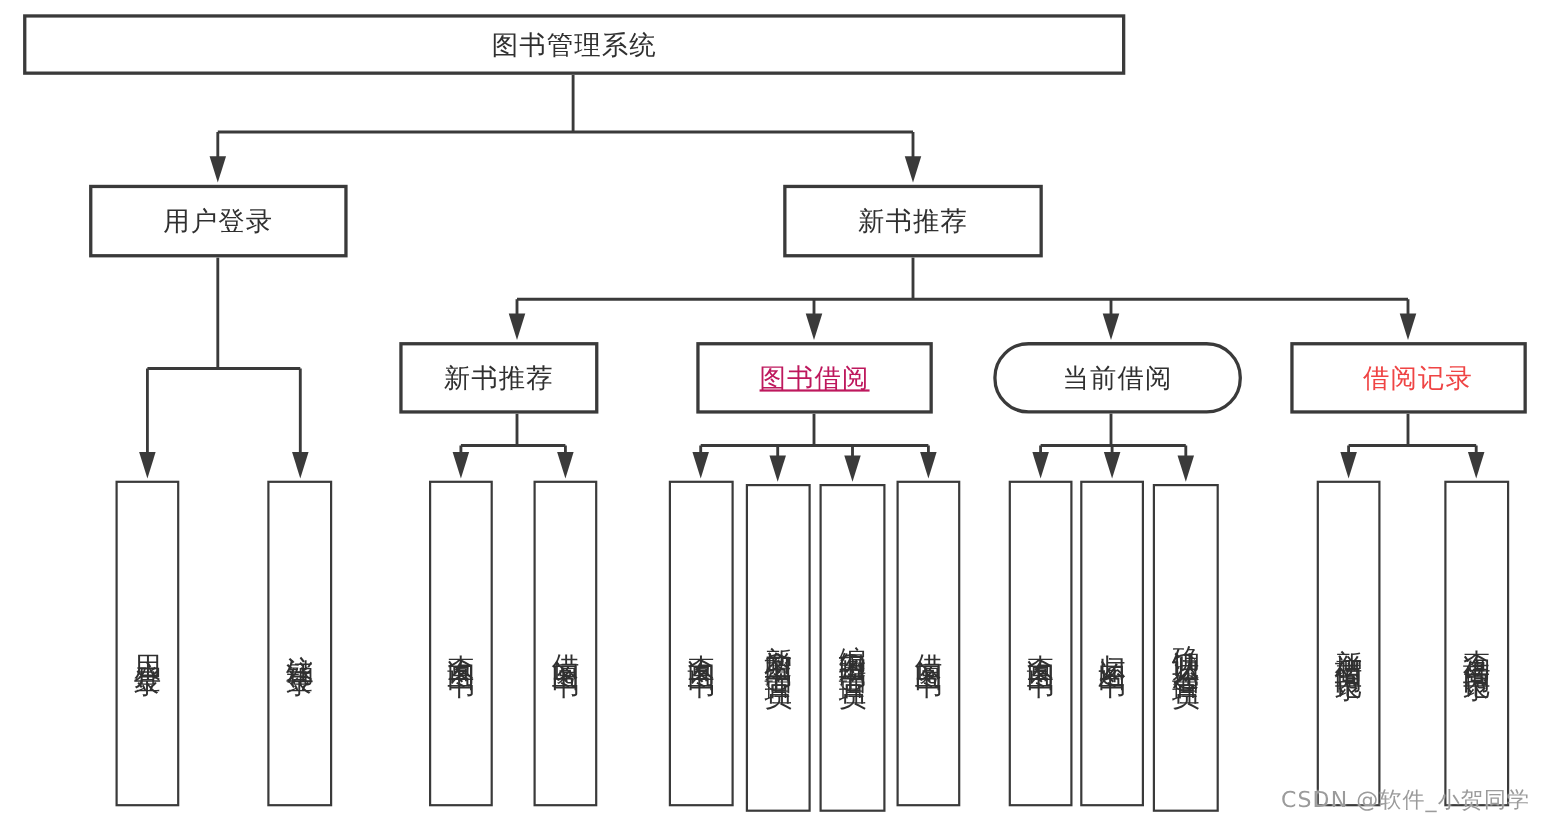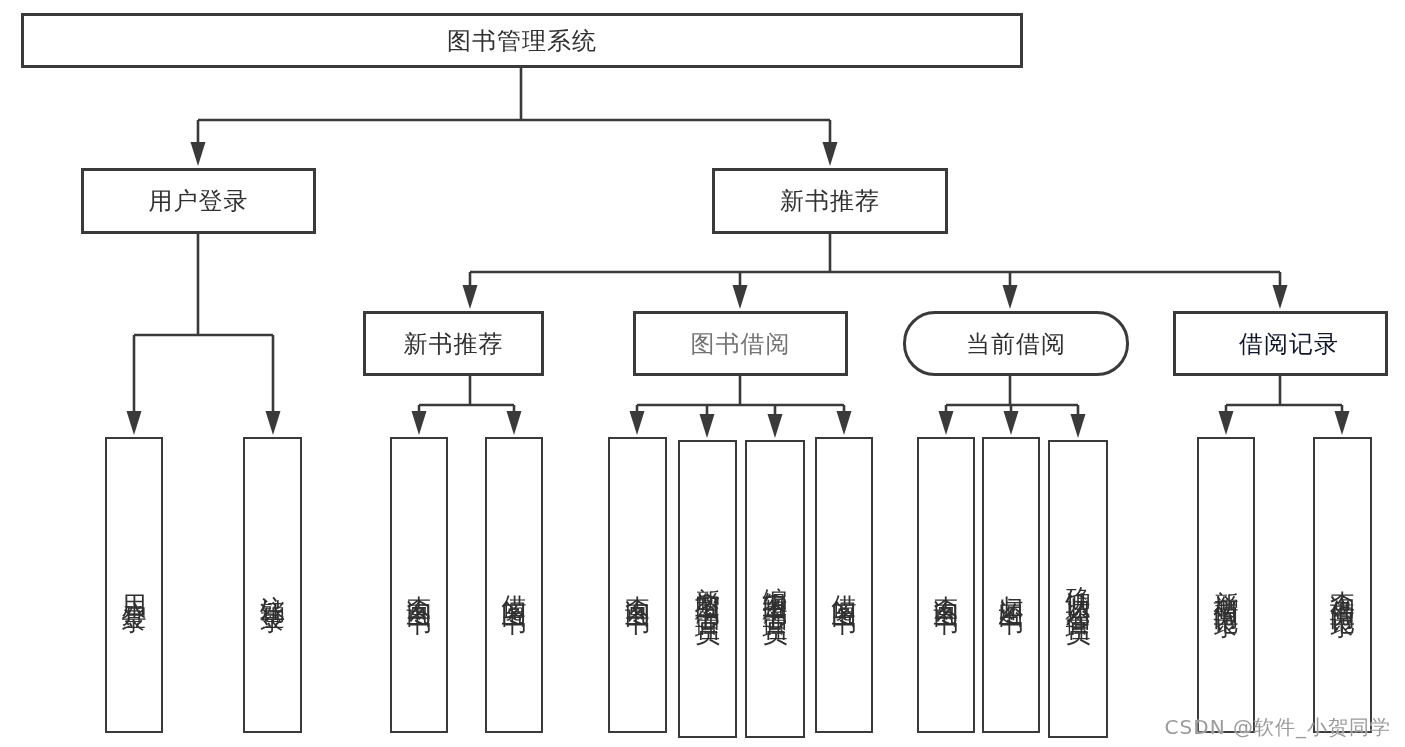--- a/index.html
+++ b/index.html
@@ -105,23 +105,23 @@
       <line x1="1226" y1="405" x2="1226" y2="423" stroke="#3a3a3a" stroke-width="2.6"></line>
       <polygon points="1218.5,411 1233.5,411 1226,435" fill="#3a3a3a"></polygon>
       <line x1="1342" y1="405" x2="1342" y2="423" stroke="#3a3a3a" stroke-width="2.6"></line>
       <polygon points="1334.5,411 1349.5,411 1342,435" fill="#3a3a3a"></polygon>
     </svg>
   <div id="nodes">
       <div class="node h" style="left: 21px; top: 13px; width: 1002px; height: 55px; border-color: rgb(58, 58, 58); color: rgb(48, 48, 48);">图书管理系统</div>
       <div class="node h" style="left: 81px; top: 168px; width: 235px; height: 66px; border-color: rgb(58, 58, 58); color: rgb(48, 48, 48);">用户登录</div>
       <div class="node h" style="left: 712px; top: 168px; width: 236px; height: 66px; border-color: rgb(58, 58, 58); color: rgb(48, 48, 48);">新书推荐</div>
       <div class="node h" style="left: 363px; top: 311px; width: 181px; height: 65px; border-color: rgb(58, 58, 58); color: rgb(48, 48, 48);">新书推荐</div>
-      <div class="node h" style="left: 633px; top: 311px; width: 215px; height: 65px; border-color: rgb(58, 58, 58); color: #737373;">图书借阅</div>
+      <div class="node h" style="left: 633px; top: 311px; width: 215px; height: 65px; border-color: rgb(58, 58, 58); color: #be185d; text-decoration: underline;">图书借阅</div>
       <div class="node h" style="left: 903px; top: 311px; width: 226px; height: 65px; border-color: rgb(58, 58, 58); color: rgb(48, 48, 48); border-radius: 32px;">当前借阅</div>
-      <div class="node h" style="left: 1173px; top: 311px; width: 215px; height: 65px; border-color: rgb(58, 58, 58); color: #0f172a; padding-left: 17px;">借阅记录</div>
+      <div class="node h" style="left: 1173px; top: 311px; width: 215px; height: 65px; border-color: rgb(58, 58, 58); color: #ef4444; padding-left: 17px;">借阅记录</div>
       <div class="node v" style="left: 105px; top: 437px; width: 58px; height: 296px; border-color: rgb(58, 58, 58); color: rgb(48, 48, 48);">用户登录</div>
       <div class="node v" style="left: 243px; top: 437px; width: 59px; height: 296px; border-color: rgb(58, 58, 58); color: rgb(48, 48, 48);">注销登录</div>
       <div class="node v" style="left: 390px; top: 437px; width: 58px; height: 296px; border-color: rgb(58, 58, 58); color: rgb(48, 48, 48);">查询图书</div>
       <div class="node v" style="left: 485px; top: 437px; width: 58px; height: 296px; border-color: rgb(58, 58, 58); color: rgb(48, 48, 48);">借阅图书</div>
       <div class="node v" style="left: 608px; top: 437px; width: 59px; height: 296px; border-color: rgb(58, 58, 58); color: rgb(48, 48, 48);">查询图书</div>
       <div class="node v" style="left: 678px; top: 440px; width: 59px; height: 298px; border-color: rgb(58, 58, 58); color: rgb(48, 48, 48);">新增图书（管理员）</div>
       <div class="node v" style="left: 745px; top: 440px; width: 60px; height: 298px; border-color: rgb(58, 58, 58); color: rgb(48, 48, 48);">编辑图书（管理员）</div>
       <div class="node v" style="left: 815px; top: 437px; width: 58px; height: 296px; border-color: rgb(58, 58, 58); color: rgb(48, 48, 48);">借阅图书</div>
       <div class="node v" style="left: 917px; top: 437px; width: 58px; height: 296px; border-color: rgb(58, 58, 58); color: rgb(48, 48, 48);">查询图书</div>
       <div class="node v" style="left: 982px; top: 437px; width: 58px; height: 296px; border-color: rgb(58, 58, 58); color: rgb(48, 48, 48);">归还图书</div>

